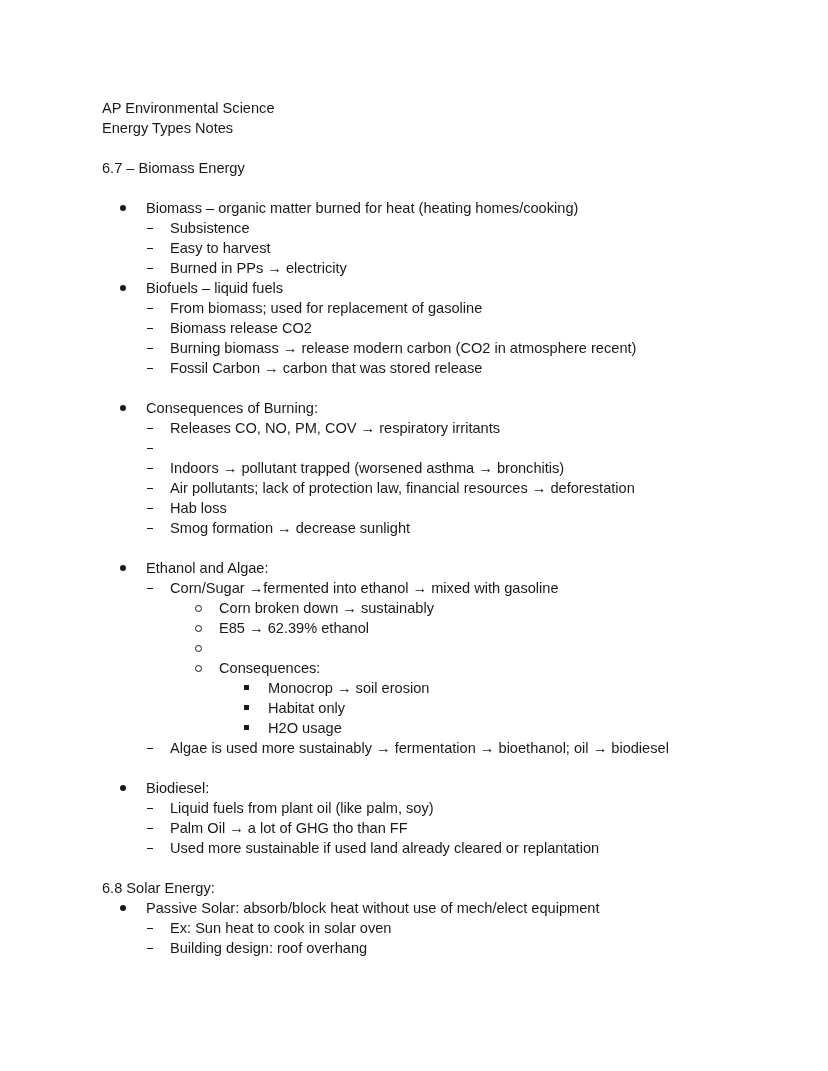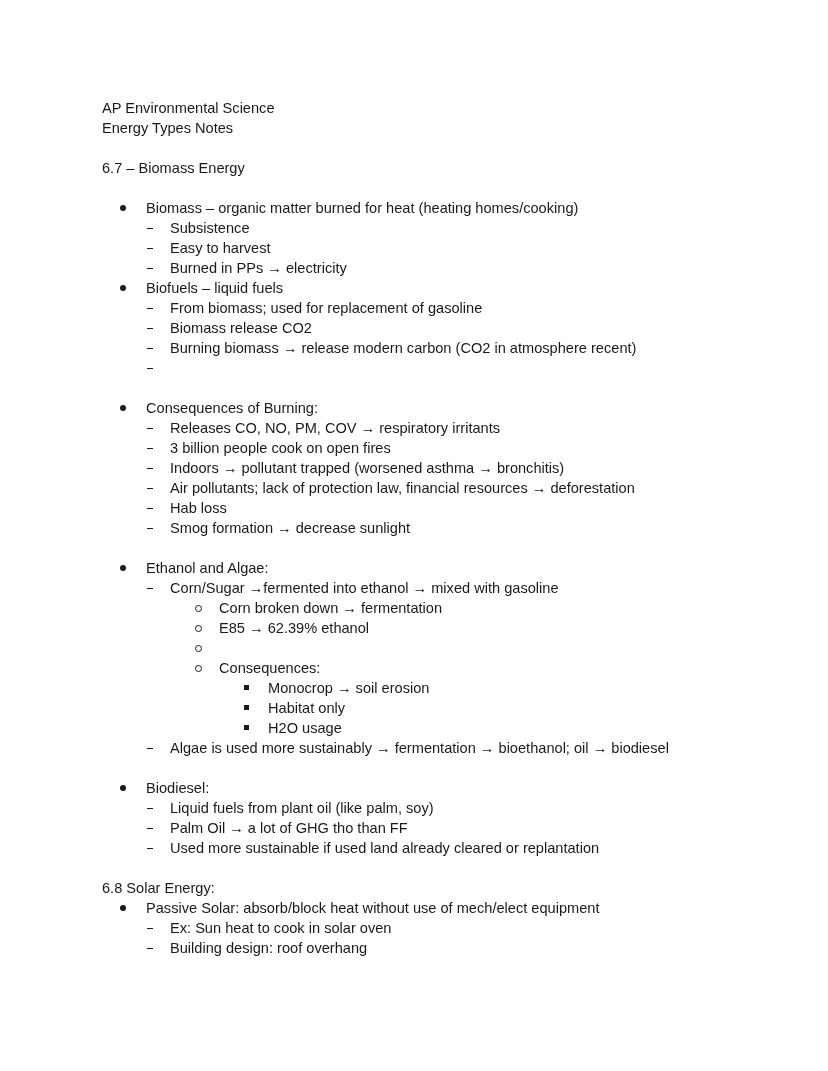--- a/index.html
+++ b/index.html
@@ -90,42 +90,42 @@
 
   <span class="bullet-dot lvl1-marker" style="top:278px"></span>
   <div class="line lvl1-text" style="top:278px">Biofuels – liquid fuels</div>
   <span class="dash lvl2-marker" style="top:298px"></span>
   <div class="line lvl2-text" style="top:298px">From biomass; used for replacement of gasoline</div>
   <span class="dash lvl2-marker" style="top:318px"></span>
   <div class="line lvl2-text" style="top:318px">Biomass release CO2</div>
   <span class="dash lvl2-marker" style="top:338px"></span>
   <div class="line lvl2-text" style="top:338px">Burning biomass → release modern carbon (CO2 in atmosphere recent)</div>
   <span class="dash lvl2-marker" style="top:358px"></span>
+  <div class="line lvl2-text" style="top:358px">Fossil Carbon → carbon that was stored release</div>
 
   <span class="bullet-dot lvl1-marker" style="top:398px"></span>
   <div class="line lvl1-text" style="top:398px">Consequences of Burning:</div>
   <span class="dash lvl2-marker" style="top:418px"></span>
   <div class="line lvl2-text" style="top:418px">Releases CO, NO, PM, COV → respiratory irritants</div>
   <span class="dash lvl2-marker" style="top:438px"></span>
-  <div class="line lvl2-text" style="top:438px">3 billion people cook on open fires</div>
   <span class="dash lvl2-marker" style="top:458px"></span>
   <div class="line lvl2-text" style="top:458px">Indoors → pollutant trapped (worsened asthma → bronchitis)</div>
   <span class="dash lvl2-marker" style="top:478px"></span>
   <div class="line lvl2-text" style="top:478px">Air pollutants; lack of protection law, financial resources → deforestation</div>
   <span class="dash lvl2-marker" style="top:498px"></span>
   <div class="line lvl2-text" style="top:498px">Hab loss</div>
   <span class="dash lvl2-marker" style="top:518px"></span>
   <div class="line lvl2-text" style="top:518px">Smog formation → decrease sunlight</div>
 
   <span class="bullet-dot lvl1-marker" style="top:558px"></span>
   <div class="line lvl1-text" style="top:558px">Ethanol and Algae:</div>
   <span class="dash lvl2-marker" style="top:578px"></span>
   <div class="line lvl2-text" style="top:578px">Corn/Sugar →fermented into ethanol → mixed with gasoline</div>
   <span class="circle lvl3-marker" style="top:598px"></span>
-  <div class="line lvl3-text" style="top:598px">Corn broken down → fermentation</div>
+  <div class="line lvl3-text" style="top:598px">Corn broken down → sustainably</div>
   <span class="circle lvl3-marker" style="top:618px"></span>
   <div class="line lvl3-text" style="top:618px">E85 → 62.39% ethanol</div>
   <span class="circle lvl3-marker" style="top:638px"></span>
   <span class="circle lvl3-marker" style="top:658px"></span>
   <div class="line lvl3-text" style="top:658px">Consequences:</div>
   <span class="square lvl4-marker" style="top:678px"></span>
   <div class="line lvl4-text" style="top:678px">Monocrop → soil erosion</div>
   <span class="square lvl4-marker" style="top:698px"></span>
   <div class="line lvl4-text" style="top:698px">Habitat only</div>
   <span class="square lvl4-marker" style="top:718px"></span>

